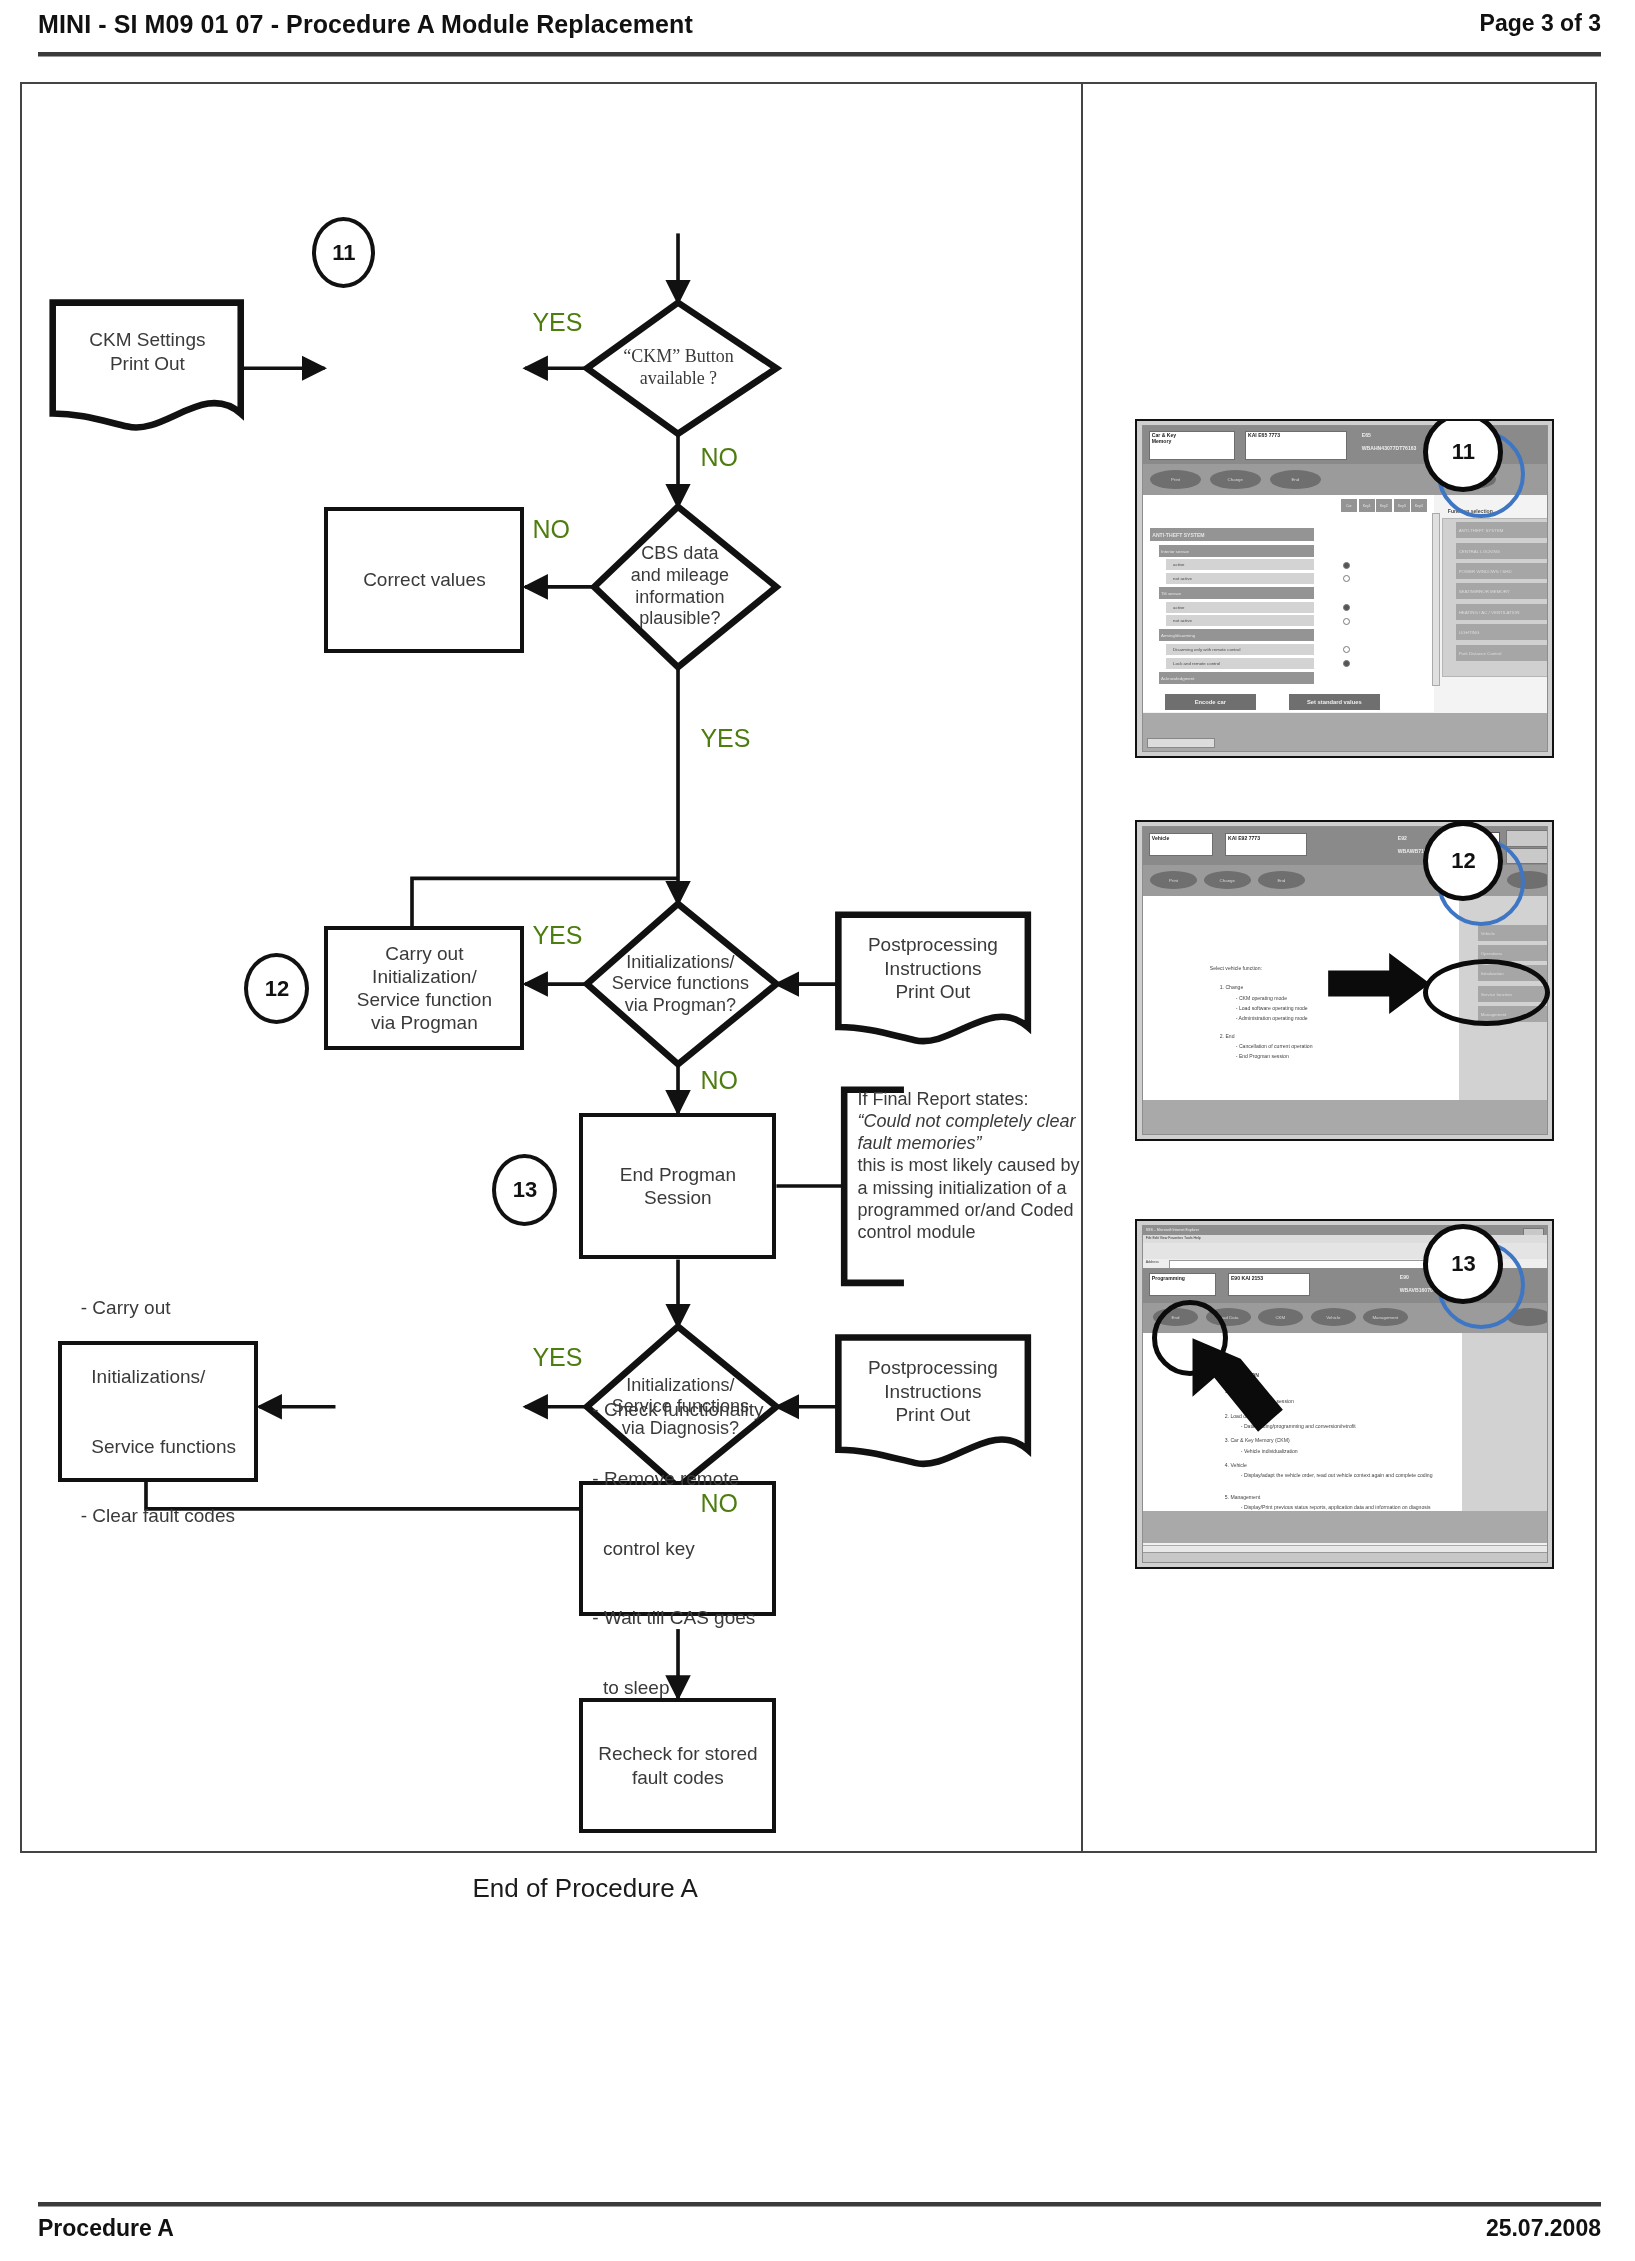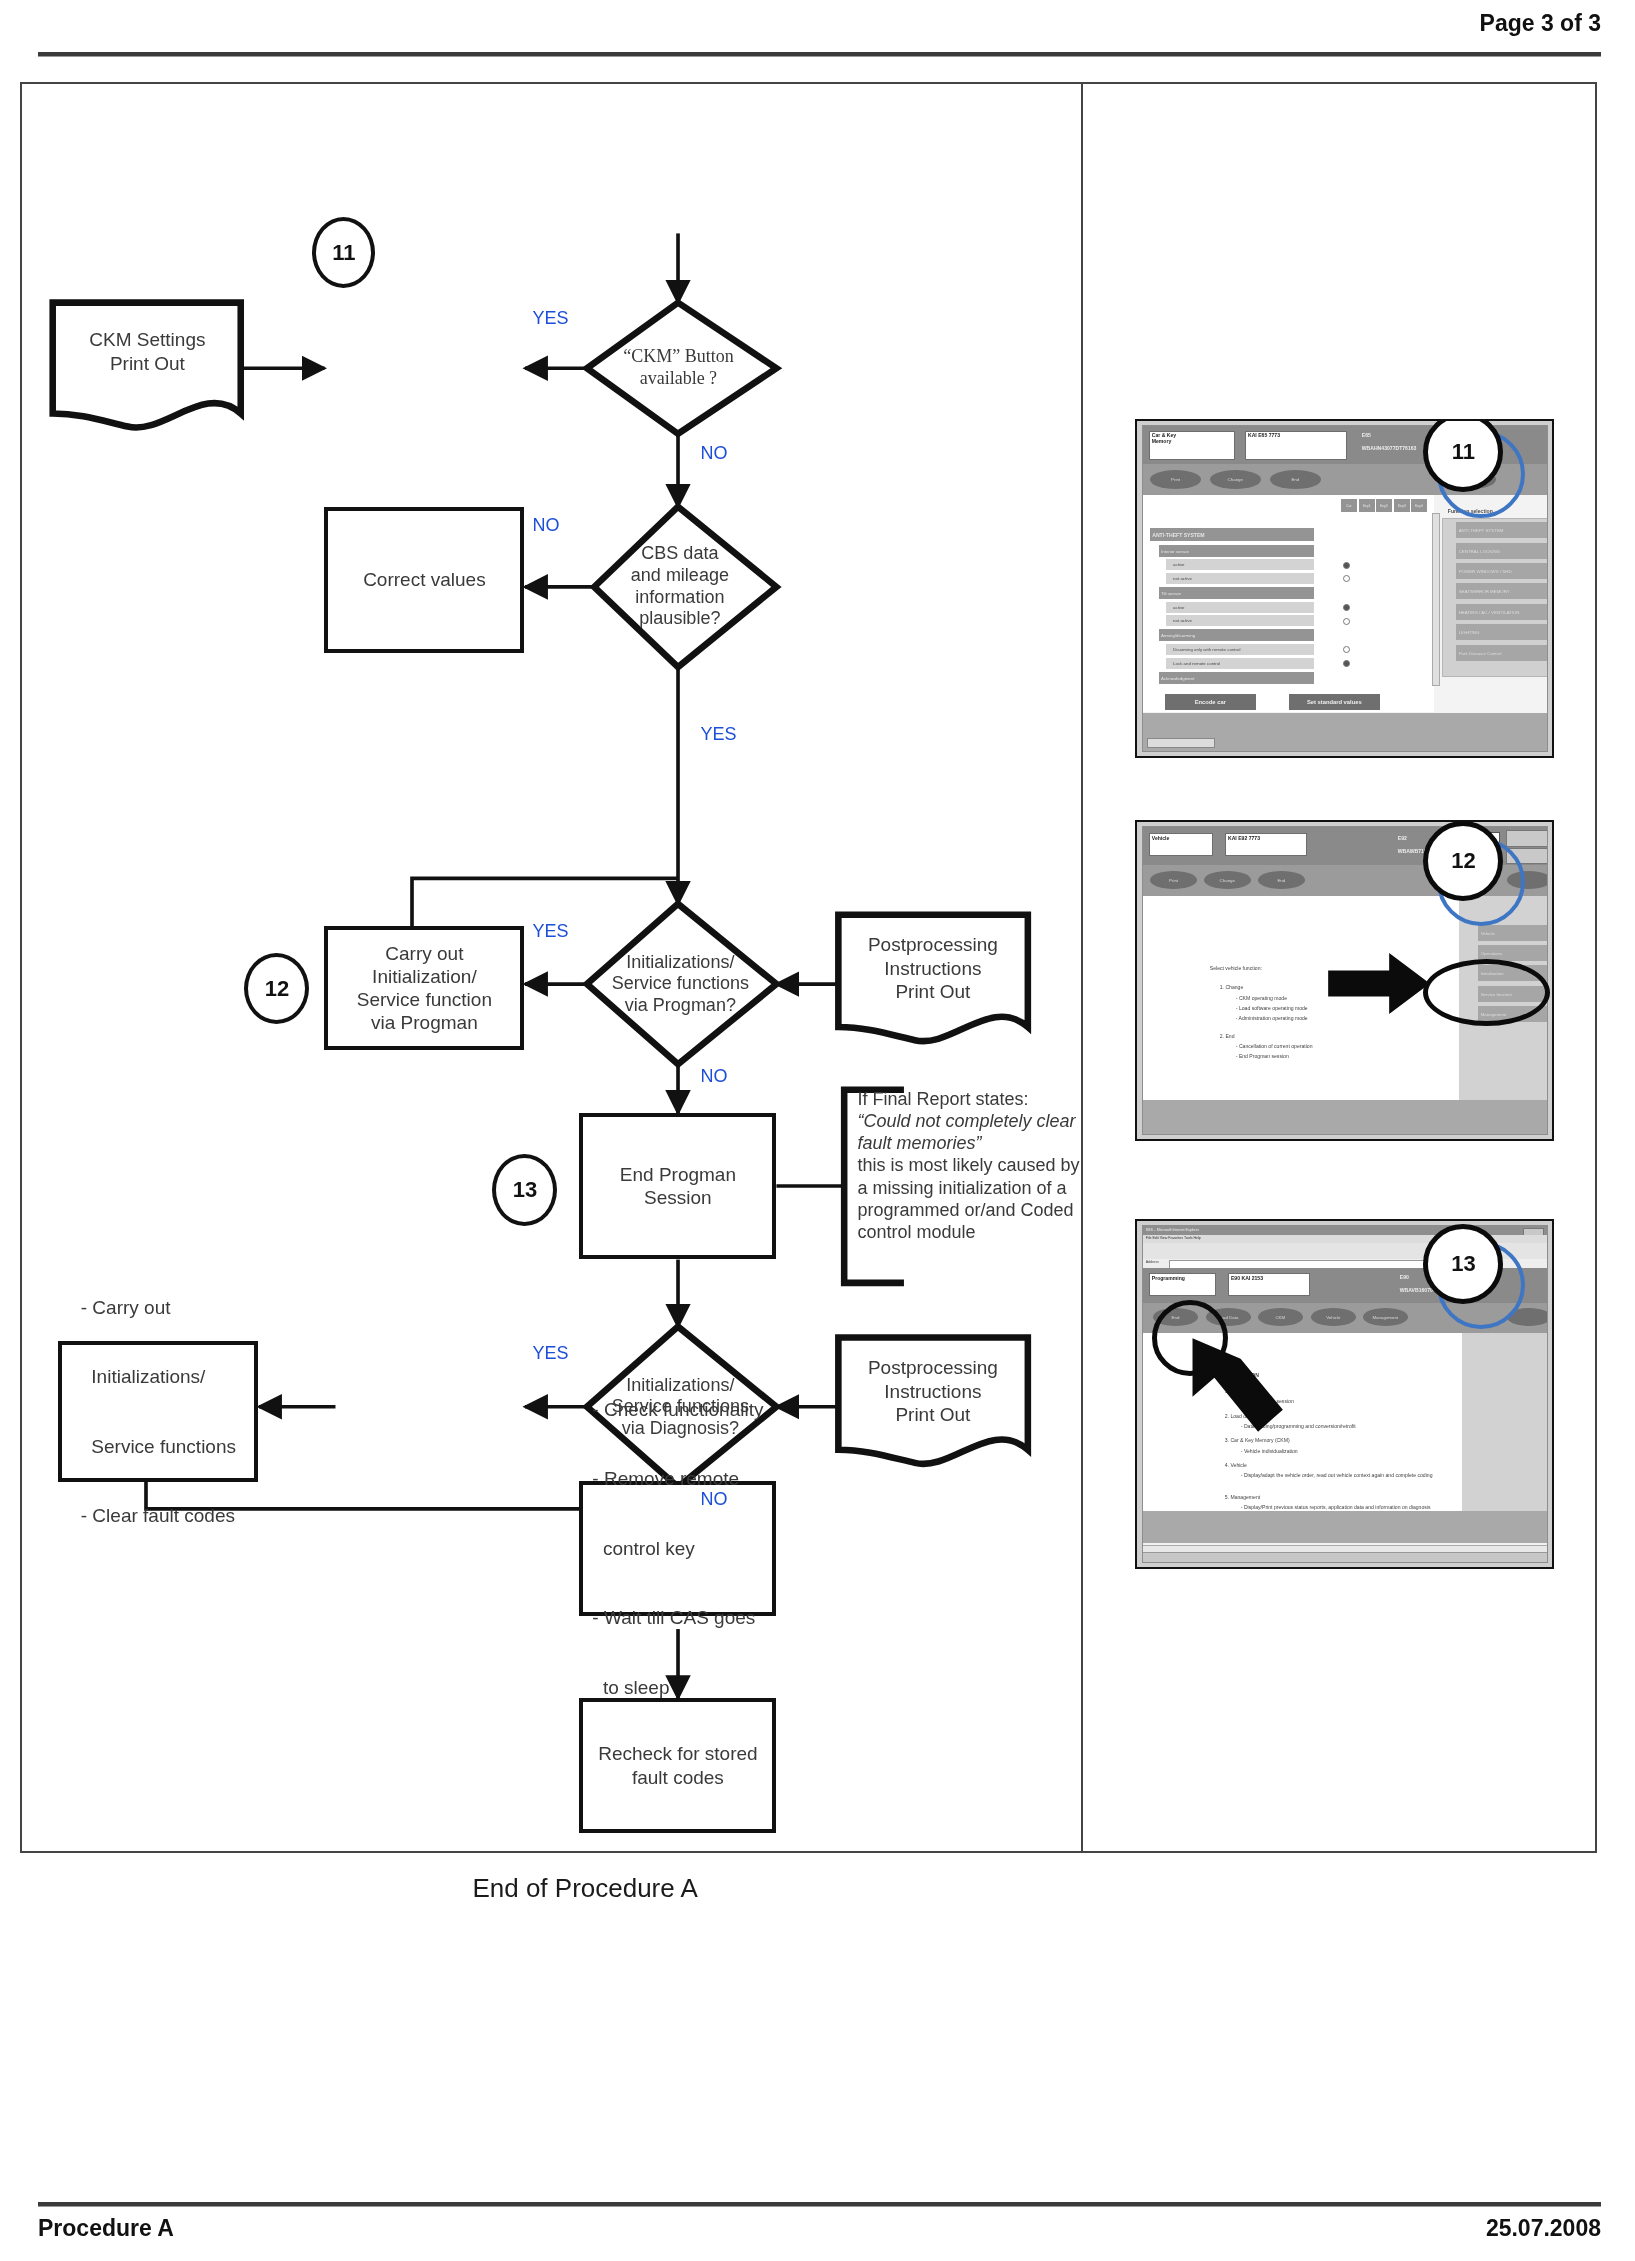--- a/index.html
+++ b/index.html
@@ -38,21 +38,21 @@
 
   .diamond-wrap{position:absolute;}
   .diamond-wrap .dtxt{position:absolute;left:0;top:0;width:100%;height:100%;
         display:flex;align-items:center;justify-content:center;text-align:center;
         font-size:18px;line-height:1.2;color:#3a3a3a;}
 
   .doc-wrap{position:absolute;}
   .doc-wrap .doctxt{position:absolute;left:0;top:4.4px;width:100%;
         text-align:center;font-size:19px;line-height:1.22;color:#3a3a3a;}
 
-  .lbl{position:absolute;font-size:18px;color:#1d4ed8;font-weight:400;}
+  .lbl{position:absolute;font-size:25px;color:#4d7c0f;font-weight:400;}
 
   .circnum{position:absolute;display:flex;align-items:center;justify-content:center;
         border:4.4px solid #111;border-radius:50%;background:#fff;
         font-size:22px;font-weight:600;color:#111;}
 
   
   .annot{position:absolute;}
   .annot .abody{position:absolute;left:13px;top:0;width:233px;font-size:18px;
         line-height:1.23;color:#3a3a3a;}
   .annot .abody i{font-style:italic;}
@@ -83,20 +83,21 @@
            background:#fff;display:flex;align-items:center;justify-content:center;
            font-size:22px;font-weight:600;color:#111;z-index:7;}
   .bluering{position:absolute;border:4.4px solid #3f76c4;border-radius:50%;z-index:6;}
   .ovalmark{position:absolute;border:5.1px solid #0b0b0b;border-radius:50%;z-index:7;}
   .bigarrow{position:absolute;z-index:7;}
 </style>
 </head>
 <body>
 
 <div id="page-header">
+  <div id="header-title">MINI - SI M09 01 07 - Procedure A Module Replacement</div>
   <div id="header-page">Page 3 of 3</div>
 </div>
 <div id="header-rule"></div>
 
 <div id="frame">
 
   <div id="flow">
 
     <svg width="1081" height="1771" viewBox="0 0 1483 2430">
       <defs>

